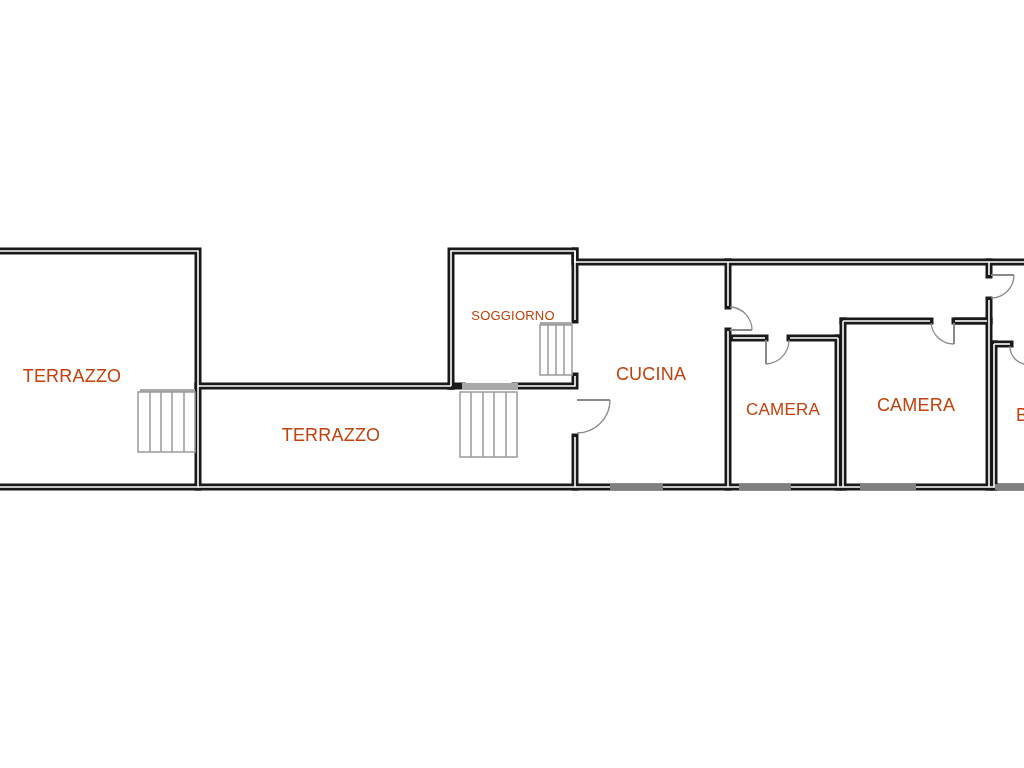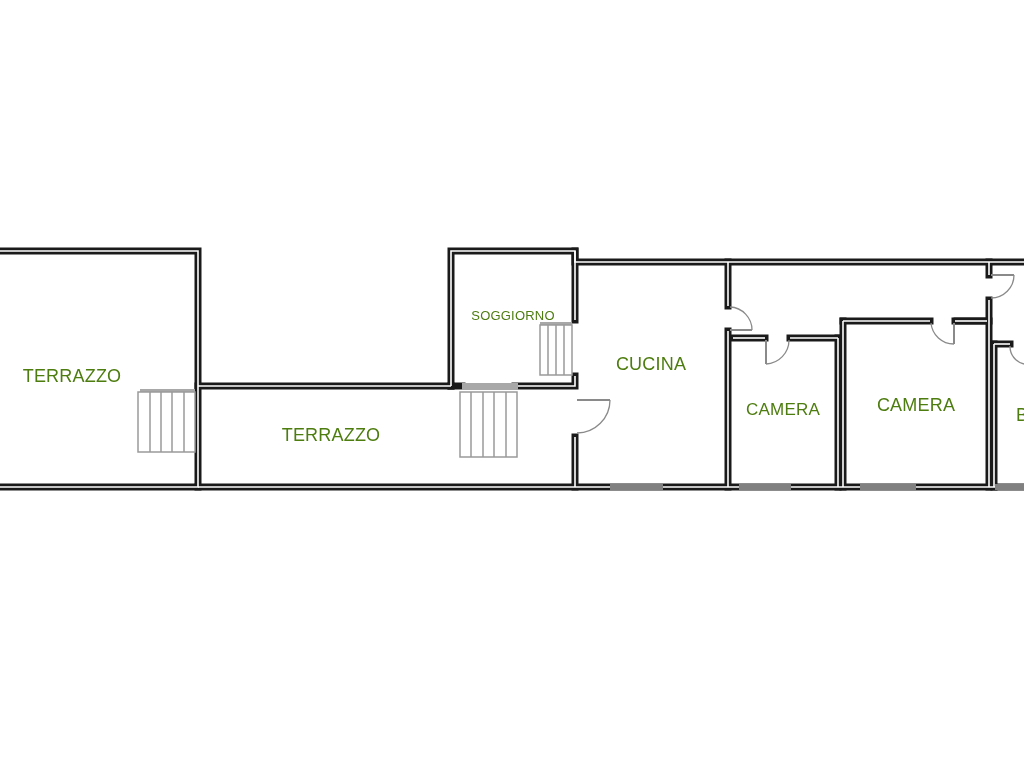--- a/index.html
+++ b/index.html
@@ -6,21 +6,21 @@
   body { width: 1024px; height: 768px; overflow: hidden; position: relative; font-family: "Liberation Sans", sans-serif; }
   #plan { position: absolute; left: 0; top: 0; width: 1024px; height: 768px; }
   .wall { fill: none; stroke: #1a1a1a; stroke-width: 7; stroke-linecap: square; }
   .wall-gap { fill: none; stroke: #ffffff; stroke-width: 1.6; stroke-linecap: butt; }
   .window { stroke: #808080; stroke-width: 6; }
   .stair { fill: #ffffff; stroke: #9a9a9a; stroke-width: 1.5; }
   .stair-tread { stroke: #9a9a9a; stroke-width: 1.5; }
   .stair-shade { fill: #a8a8a8; }
   .door-leaf { stroke: #8a8a8a; stroke-width: 2; fill: none; }
   .door-arc { stroke: #8a8a8a; stroke-width: 1.3; fill: none; }
-  .label { position: absolute; color: #4d7c0f; white-space: nowrap; transform: translate(-50%, -50%); letter-spacing: 0.2px; }
+  .label { position: absolute; color: #c2410c; white-space: nowrap; transform: translate(-50%, -50%); letter-spacing: 0.2px; }
   .lg { font-size: 18px; }
   .md { font-size: 17px; }
   .sm { font-size: 13px; }
 </style>
 </head>
 <body>
 
 <svg id="plan" viewBox="0 0 1024 768" xmlns="http://www.w3.org/2000/svg">
 
   <g>
@@ -129,16 +129,16 @@
     <path class="door-arc" d="M1014 275 A23 23 0 0 1 991 298"></path>
   </g>
   <g>
     <path class="door-arc" d="M1010 346 A18 18 0 0 0 1024 364"></path>
   </g>
 </svg>
 
 <div class="label lg" style="left:72px; top:376px;">TERRAZZO</div>
 <div class="label lg" style="left:331px; top:435px;">TERRAZZO</div>
 <div class="label sm" style="left:513px; top:315px;">SOGGIORNO</div>
-<div class="label lg" style="left:651px; top:364px;">CUCINA</div>
+<div class="label lg" style="left:651px; top:374px;">CUCINA</div>
 <div class="label md" style="left:783px; top:410px;">CAMERA</div>
 <div class="label lg" style="left:916px; top:405px;">CAMERA</div>
 <div class="label lg" style="left:1022px; top:415px;">B</div>
 
 </body></html>

